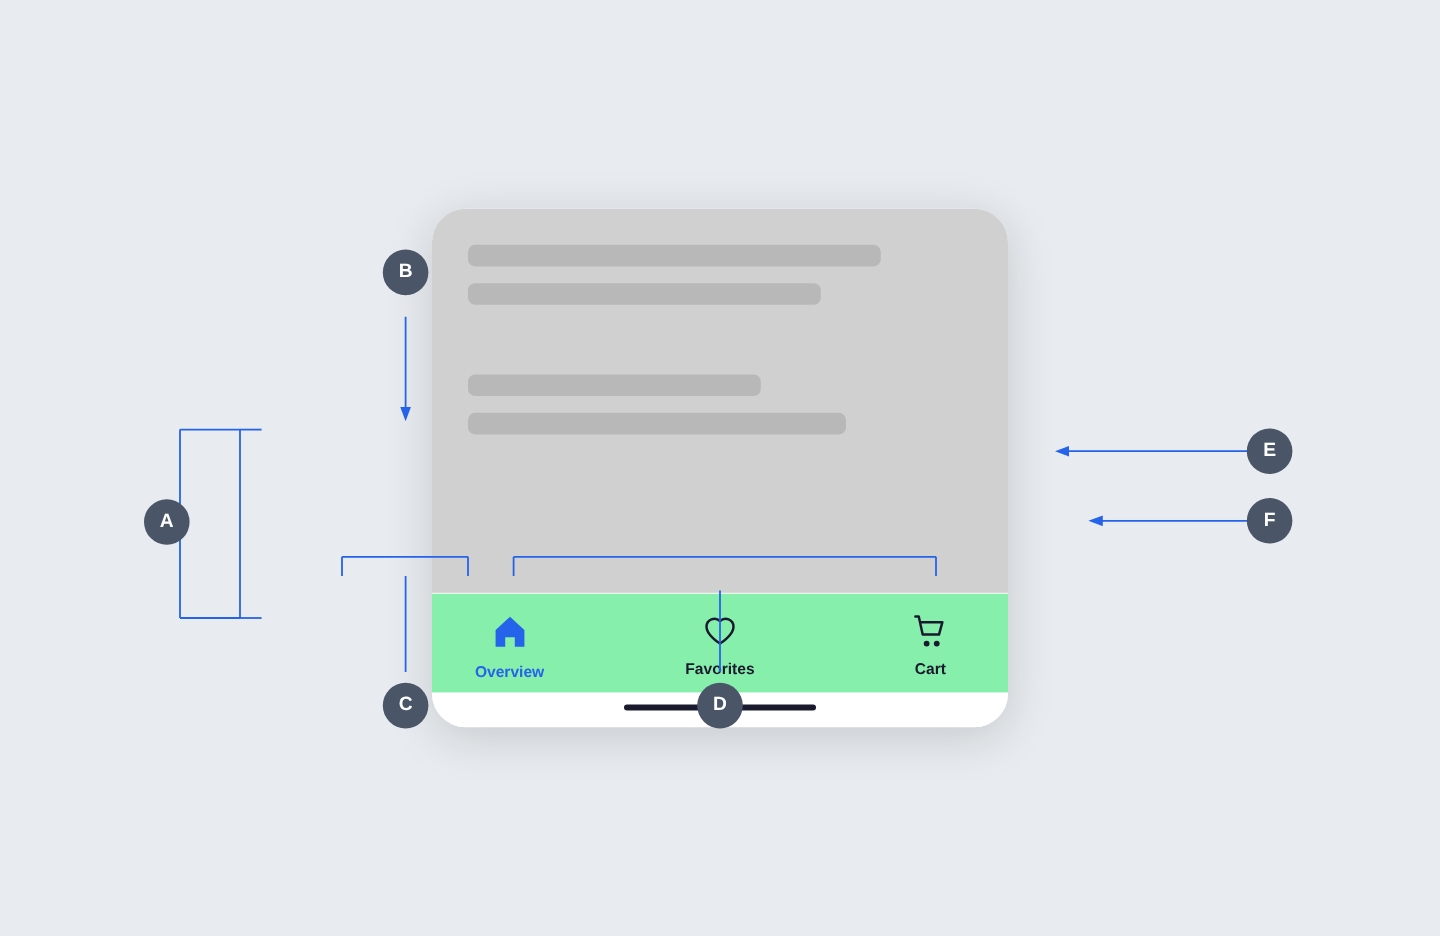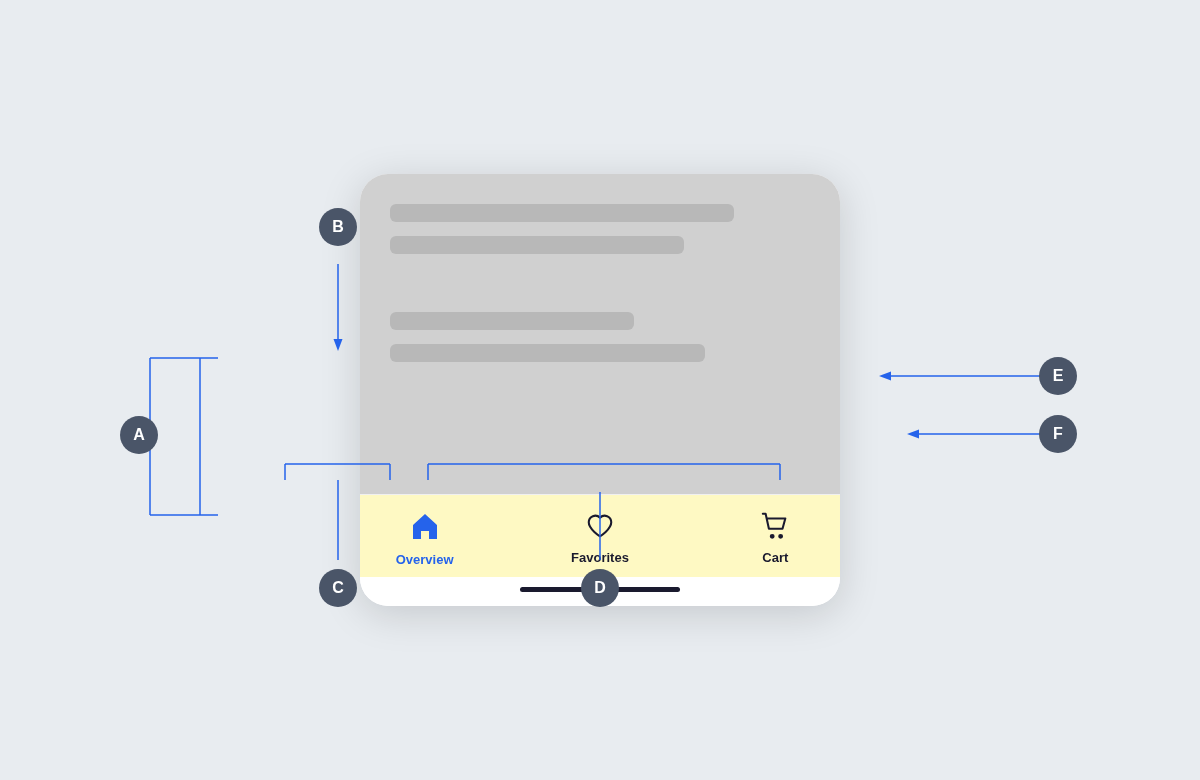--- a/index.html
+++ b/index.html
@@ -38,21 +38,21 @@
       background: #b8b8b8;
       border-radius: 6px;
       height: 18px;
     }
 
     .bar-long { width: 82%; }
     .bar-medium { width: 70%; }
     .bar-short { width: 58%; }
 
     .tab-bar {
-      background: #fef9c3;
+      background: #86efac;
       padding: 16px 0 10px 0;
       display: flex;
       justify-content: space-around;
       align-items: flex-start;
       border-top: 1px solid #f0f0f0;
       position: relative;
       gap: 46px;
     }
 
     .tab-item {

